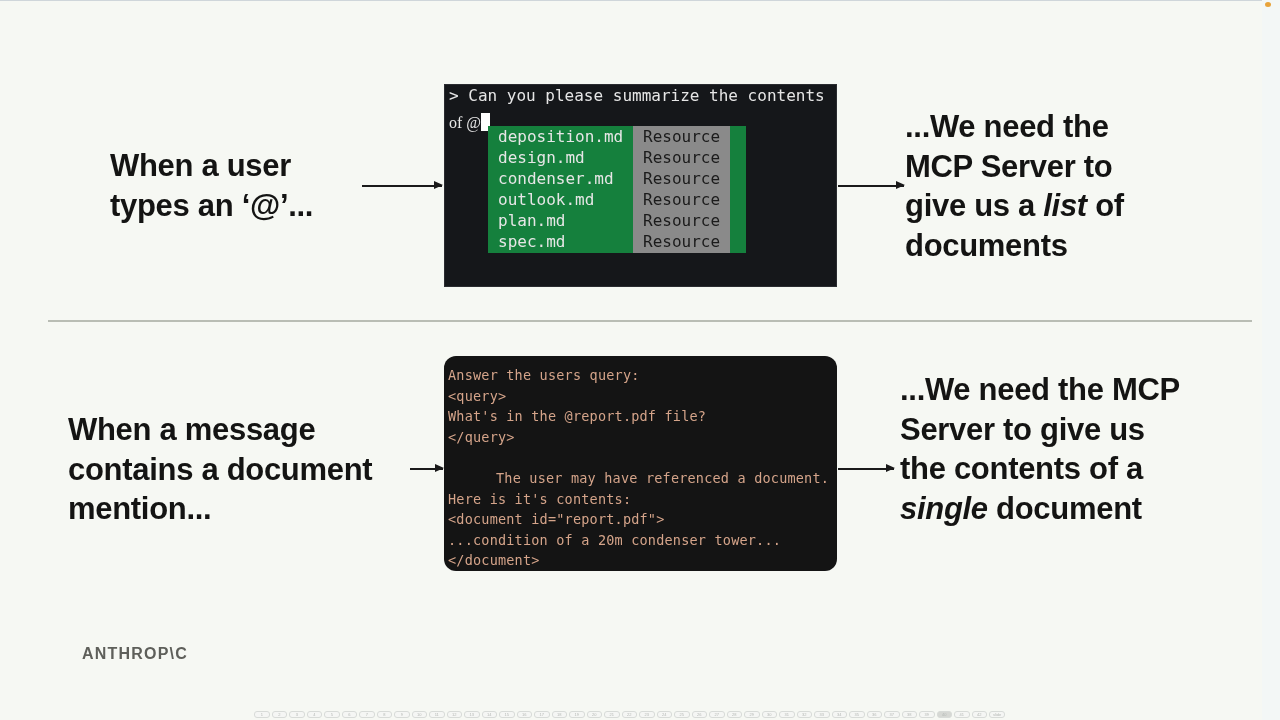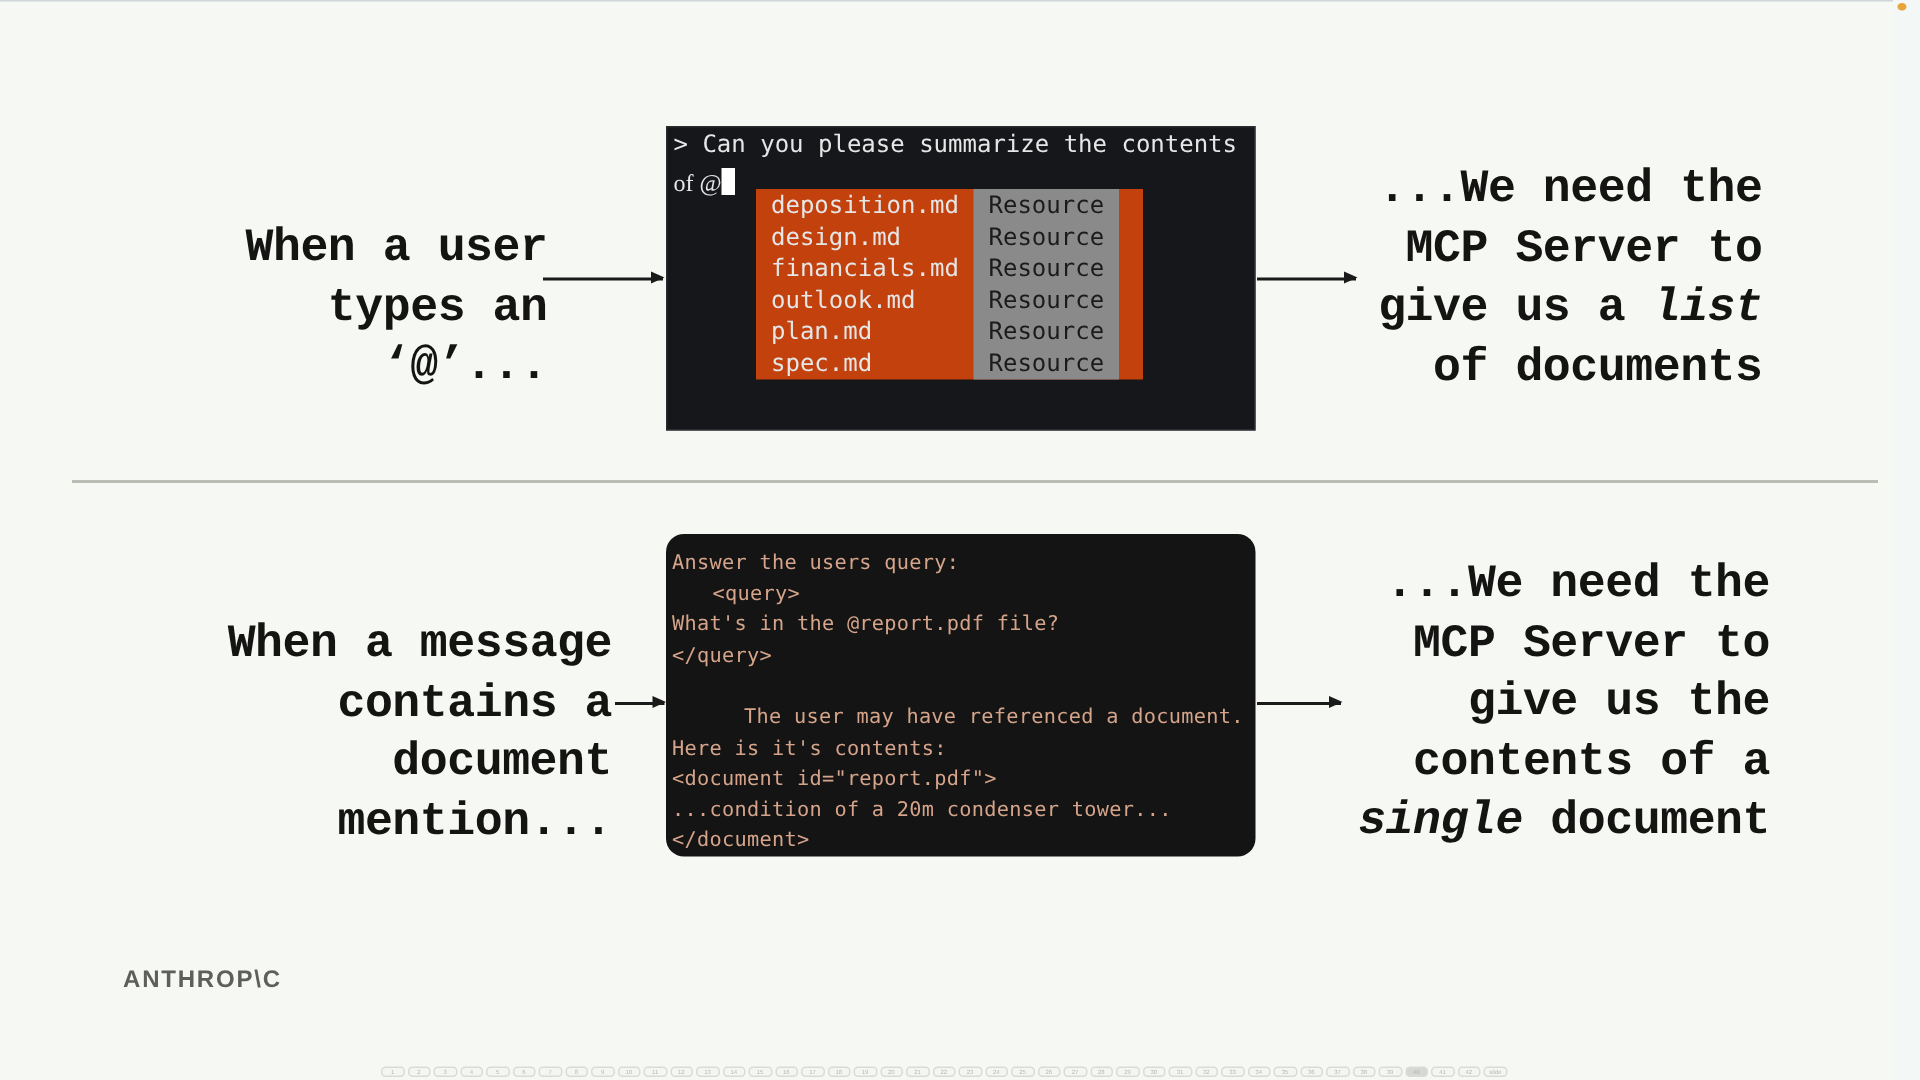--- a/index.html
+++ b/index.html
@@ -7,23 +7,23 @@
       width: 1280px; height: 720px; overflow: hidden; position: relative;
       background: #f6f8f3;
       font-family: "DejaVu Serif", serif;
       color: #141413;
     }
     .topline { position: absolute; left: 0; top: 0; width: 1280px; height: 1px; background: #cfd6da; }
     .right-edge { position: absolute; right: 0; top: 0; width: 18px; height: 720px; background: #f3f7f6; }
     .rec-dot { position: absolute; left: 1265px; top: 2px; width: 6px; height: 5px; border-radius: 50%; background: #e8a33a; }
 
     .caption {
-      position: absolute; text-align: right; font-weight: bold;
+      position: absolute; text-align: left; font-weight: bold;
       font-size: 31px; line-height: 39.5px; letter-spacing: -0.3px;
-      font-family: Liberation Mono, monospace;
+      font-family: Liberation Sans, sans-serif;
     }
     .caption em { font-style: italic; font-weight: bold; }
 
     .arrow { position: absolute; height: 1.5px; background: #1a1a1a; }
     .arrow::after {
       content: ""; position: absolute; right: -1px; top: -4px;
       border-left: 9px solid #1a1a1a; border-top: 4.5px solid transparent; border-bottom: 4.5px solid transparent;
     }
 
     .divider { position: absolute; left: 48px; top: 320px; width: 1204px; height: 2px; background: #b9bdb4; }
@@ -33,22 +33,21 @@
       position: absolute; left: 444px; top: 84px; width: 393px; height: 203px;
       background: #15171a; border: 1px solid #2a2c30; box-sizing: border-box;
       font-family: "DejaVu Sans Mono", monospace; color: #e6e6e6; font-size: 16px;
     }
     .term1 .prompt-line { position: absolute; left: 4px; white-space: pre; line-height: 21px; }
     .term1 .l1 { top: 0px; }
     .term1 .l2 { top: 27px; font-family: Liberation Serif, serif; }
     .cursor { display: inline-block; width: 9px; height: 18px; background: #ffffff; vertical-align: -3px; }
     .popup {
       position: absolute; left: 43px; top: 41px; width: 258px; height: 127px;
-      background: #c2410c;
-      margin-left: 16px;
+      background: #15803d;
     }
     .popup .res-col { position: absolute; left: 145px; top: 0; width: 97px; height: 127px; background: #8a8a8a; }
     .popup .row { position: absolute; left: 0; height: 21px; line-height: 21px; width: 251px; }
     .popup .name { position: absolute; left: 10px; color: #e6e6e6; white-space: pre; }
     .popup .type { position: absolute; left: 155px; color: #1b1b1b; white-space: pre; }
 
     
     .term2 {
       position: absolute; left: 444px; top: 356px; width: 393px; height: 215px;
       background: #141414; border-radius: 12px;
@@ -88,21 +87,21 @@
     <div id="popup-rows">
         <div class="row" style="top: 0px;">
           <span class="name">deposition.md</span>
           <span class="type">Resource</span>
         </div>
         <div class="row" style="top: 21px;">
           <span class="name">design.md</span>
           <span class="type">Resource</span>
         </div>
         <div class="row" style="top: 42px;">
-          <span class="name">financials.md</span>
+          <span class="name">condenser.md</span>
           <span class="type">Resource</span>
         </div>
         <div class="row" style="top: 63px;">
           <span class="name">outlook.md</span>
           <span class="type">Resource</span>
         </div>
         <div class="row" style="top: 84px;">
           <span class="name">plan.md</span>
           <span class="type">Resource</span>
         </div>
@@ -118,21 +117,21 @@
 <div class="caption" style="left:905px; top:107px; width:270px;"><span>...We need the MCP Server to give us a </span><em>list</em><span> of documents</span></div>
 
 <div class="divider"></div>
 
 <div class="caption" style="left:68px; top:410px; width:340px;">When a message contains a document mention...</div>
 <div class="arrow" style="left:410px; top:468px; width:33px;"></div>
 
 <div class="term2">
   <div id="code-lines">
       <div class="code-line" style="top: 9px;">Answer the users query:</div>
-      <div class="code-line" style="top: 29.6px; margin-left: 27px;">&lt;query&gt;</div>
+      <div class="code-line" style="top: 29.6px;">&lt;query&gt;</div>
       <div class="code-line" style="top: 50.2px;">What's in the @report.pdf file?</div>
       <div class="code-line" style="top: 70.8px;">&lt;/query&gt;</div>
       <div class="code-line" style="top: 91.4px;"></div>
       <div class="code-line" style="top: 112px; margin-left: 48px;">The user may have referenced a document.</div>
       <div class="code-line" style="top: 132.6px;">Here is it's contents:</div>
       <div class="code-line" style="top: 153.2px;">&lt;document id="report.pdf"&gt;</div>
       <div class="code-line" style="top: 173.8px;">...condition of a 20m condenser tower...</div>
       <div class="code-line" style="top: 194.4px;">&lt;/document&gt;</div>
     </div>
 </div>

